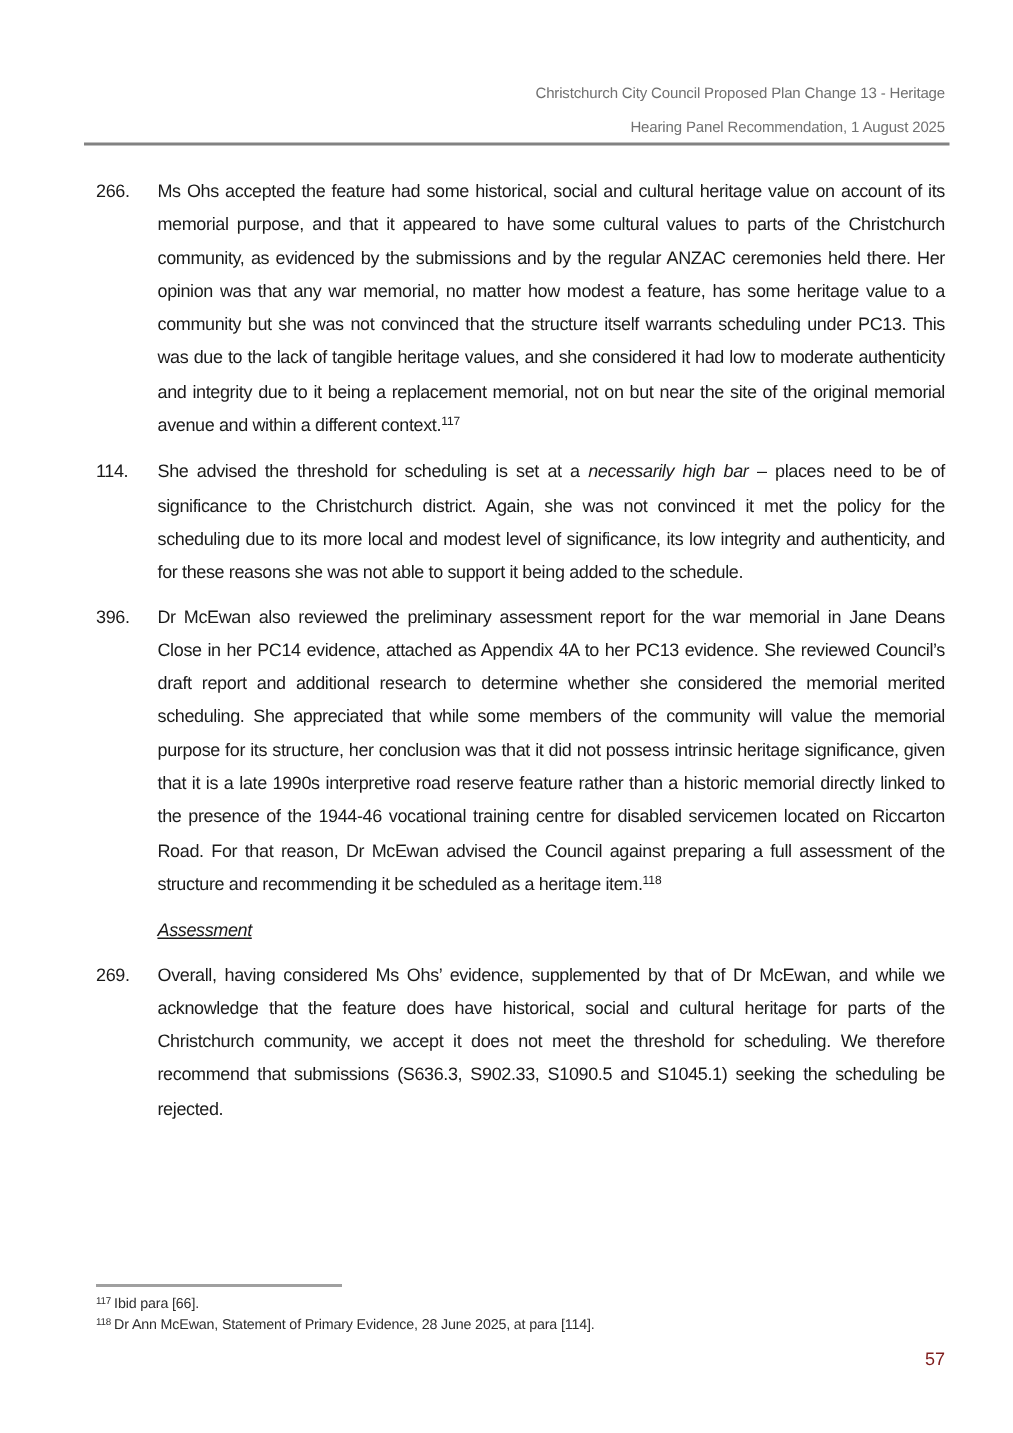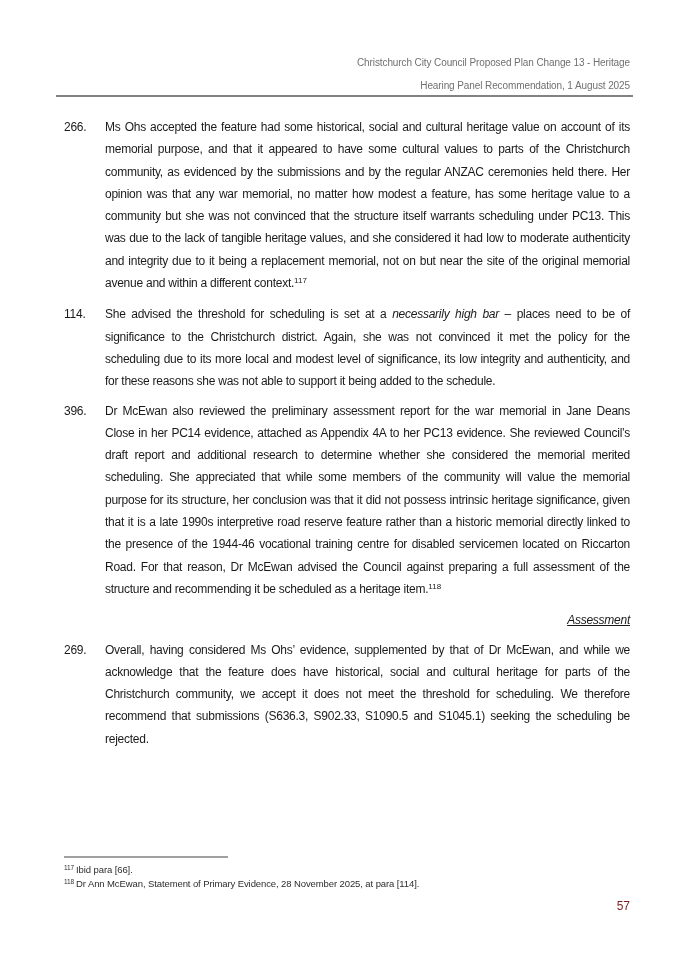--- a/index.html
+++ b/index.html
@@ -60,21 +60,20 @@
     font-size: 8px;
     letter-spacing: 0;
     vertical-align: baseline;
     position: relative;
     top: -4px;
   }
   .assessment-heading {
     margin: 0 0 7px 41px;
     font-style: italic;
     text-decoration: underline;
-    text-align: right;
   }
 
   
   .footnote-rule {
     position: absolute;
     top: 856px;
     left: 64px;
     width: 164px;
     height: 2px;
     background: #a0a0a0;
@@ -135,18 +134,18 @@
       <div class="para">
         <div class="para-number">269.</div>
         <div class="para-text"><span>Overall, having considered Ms Ohs’ evidence, supplemented by that of Dr McEwan, and while we acknowledge that the feature does have historical, social and cultural heritage for parts of the Christchurch community, we accept it does not meet the threshold for scheduling.  We therefore recommend that submissions (S636.3, S902.33, S1090.5 and S1045.1) seeking the scheduling be rejected.</span></div>
       </div>
     </div>
 
   <div class="footnote-rule"></div>
 
   <div class="footnotes">
       <div><sup>117</sup><span>Ibid para [66].</span></div>
-      <div><sup>118</sup><span>Dr Ann McEwan, Statement of Primary Evidence, 28 November 2025, at para [114].</span></div>
+      <div><sup>118</sup><span>Dr Ann McEwan, Statement of Primary Evidence, 28 June 2025, at para [114].</span></div>
     </div>
 
   <div class="page-number">57</div>
 
 </div>
 
 </body></html>

